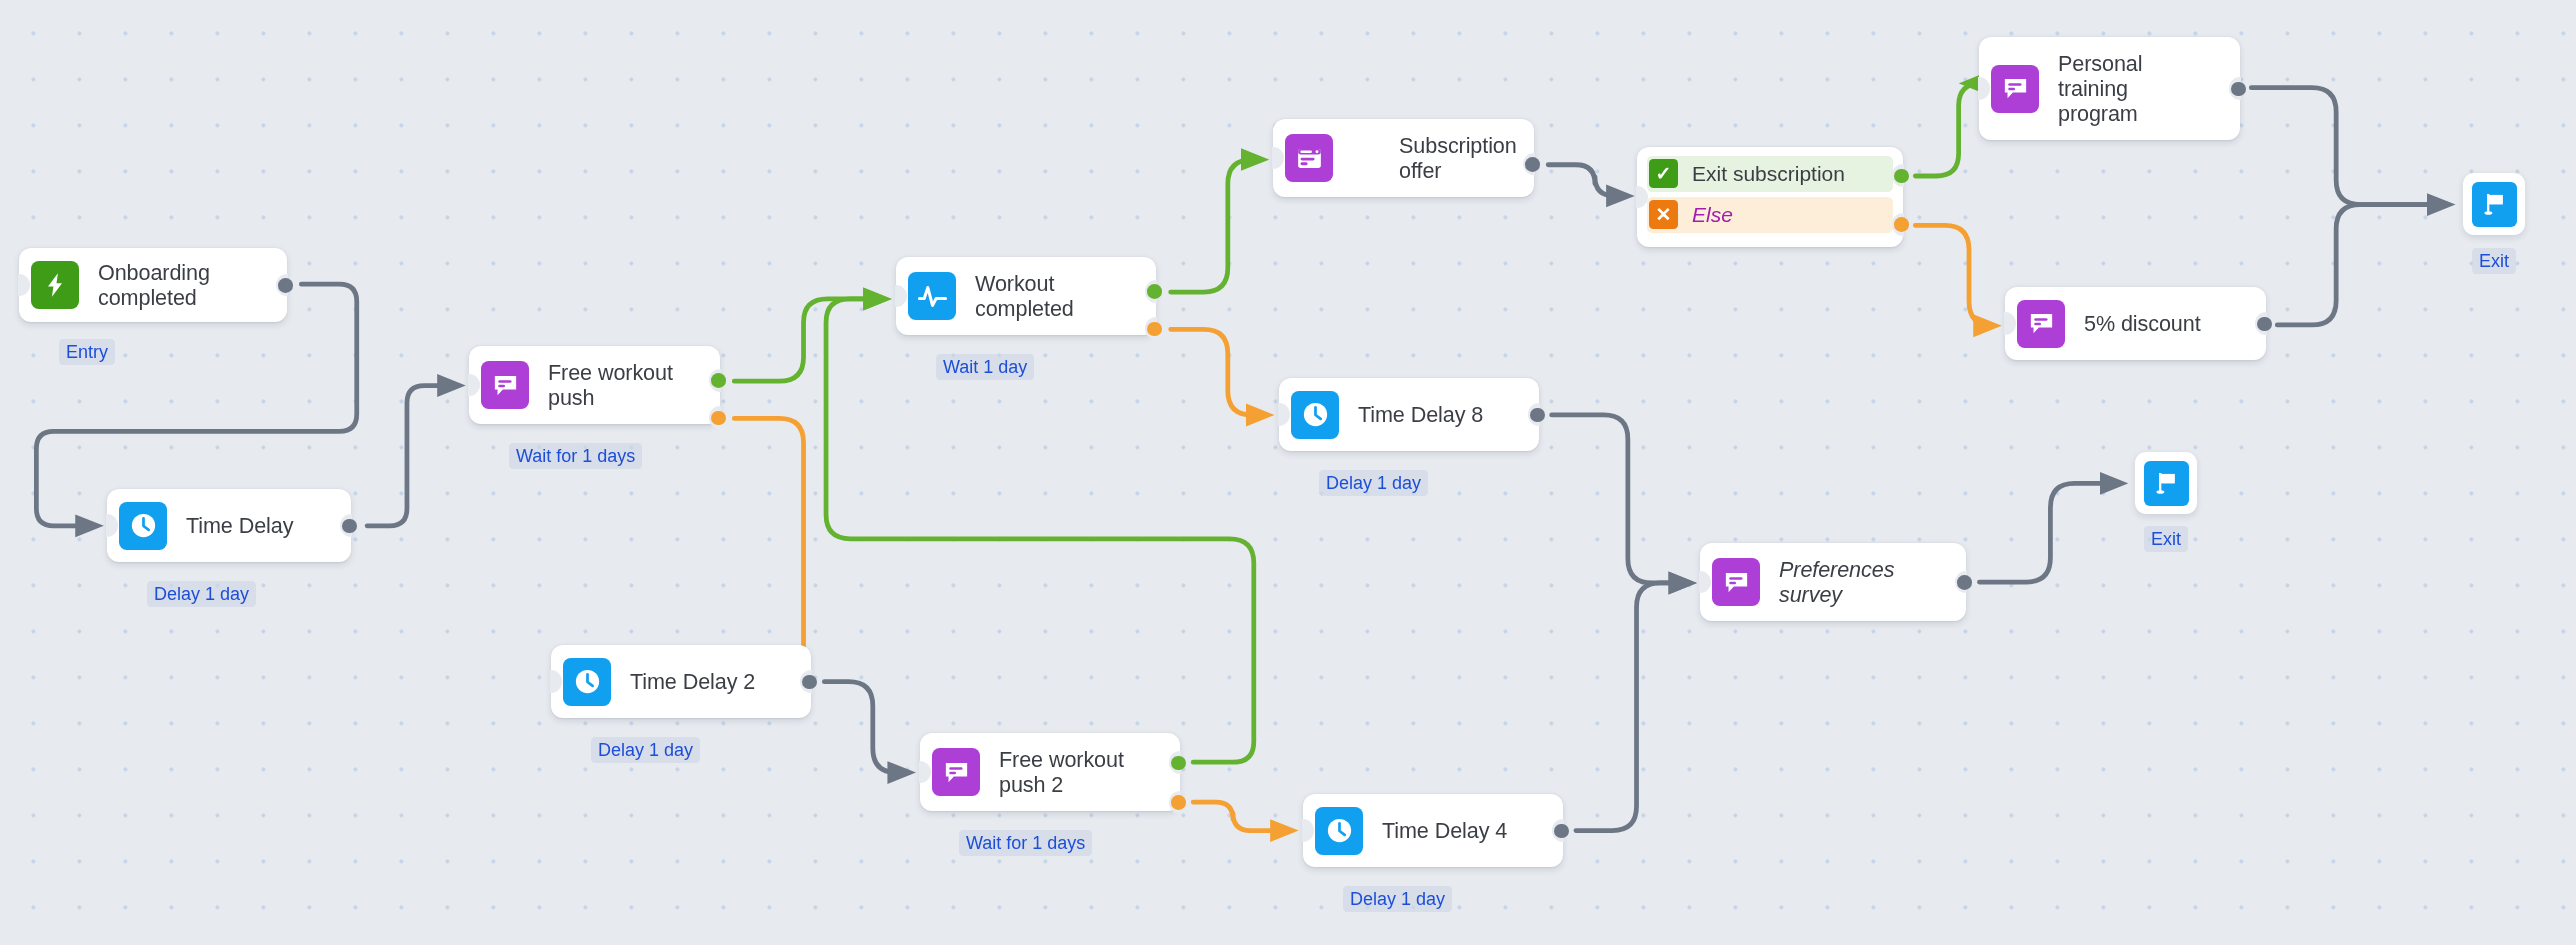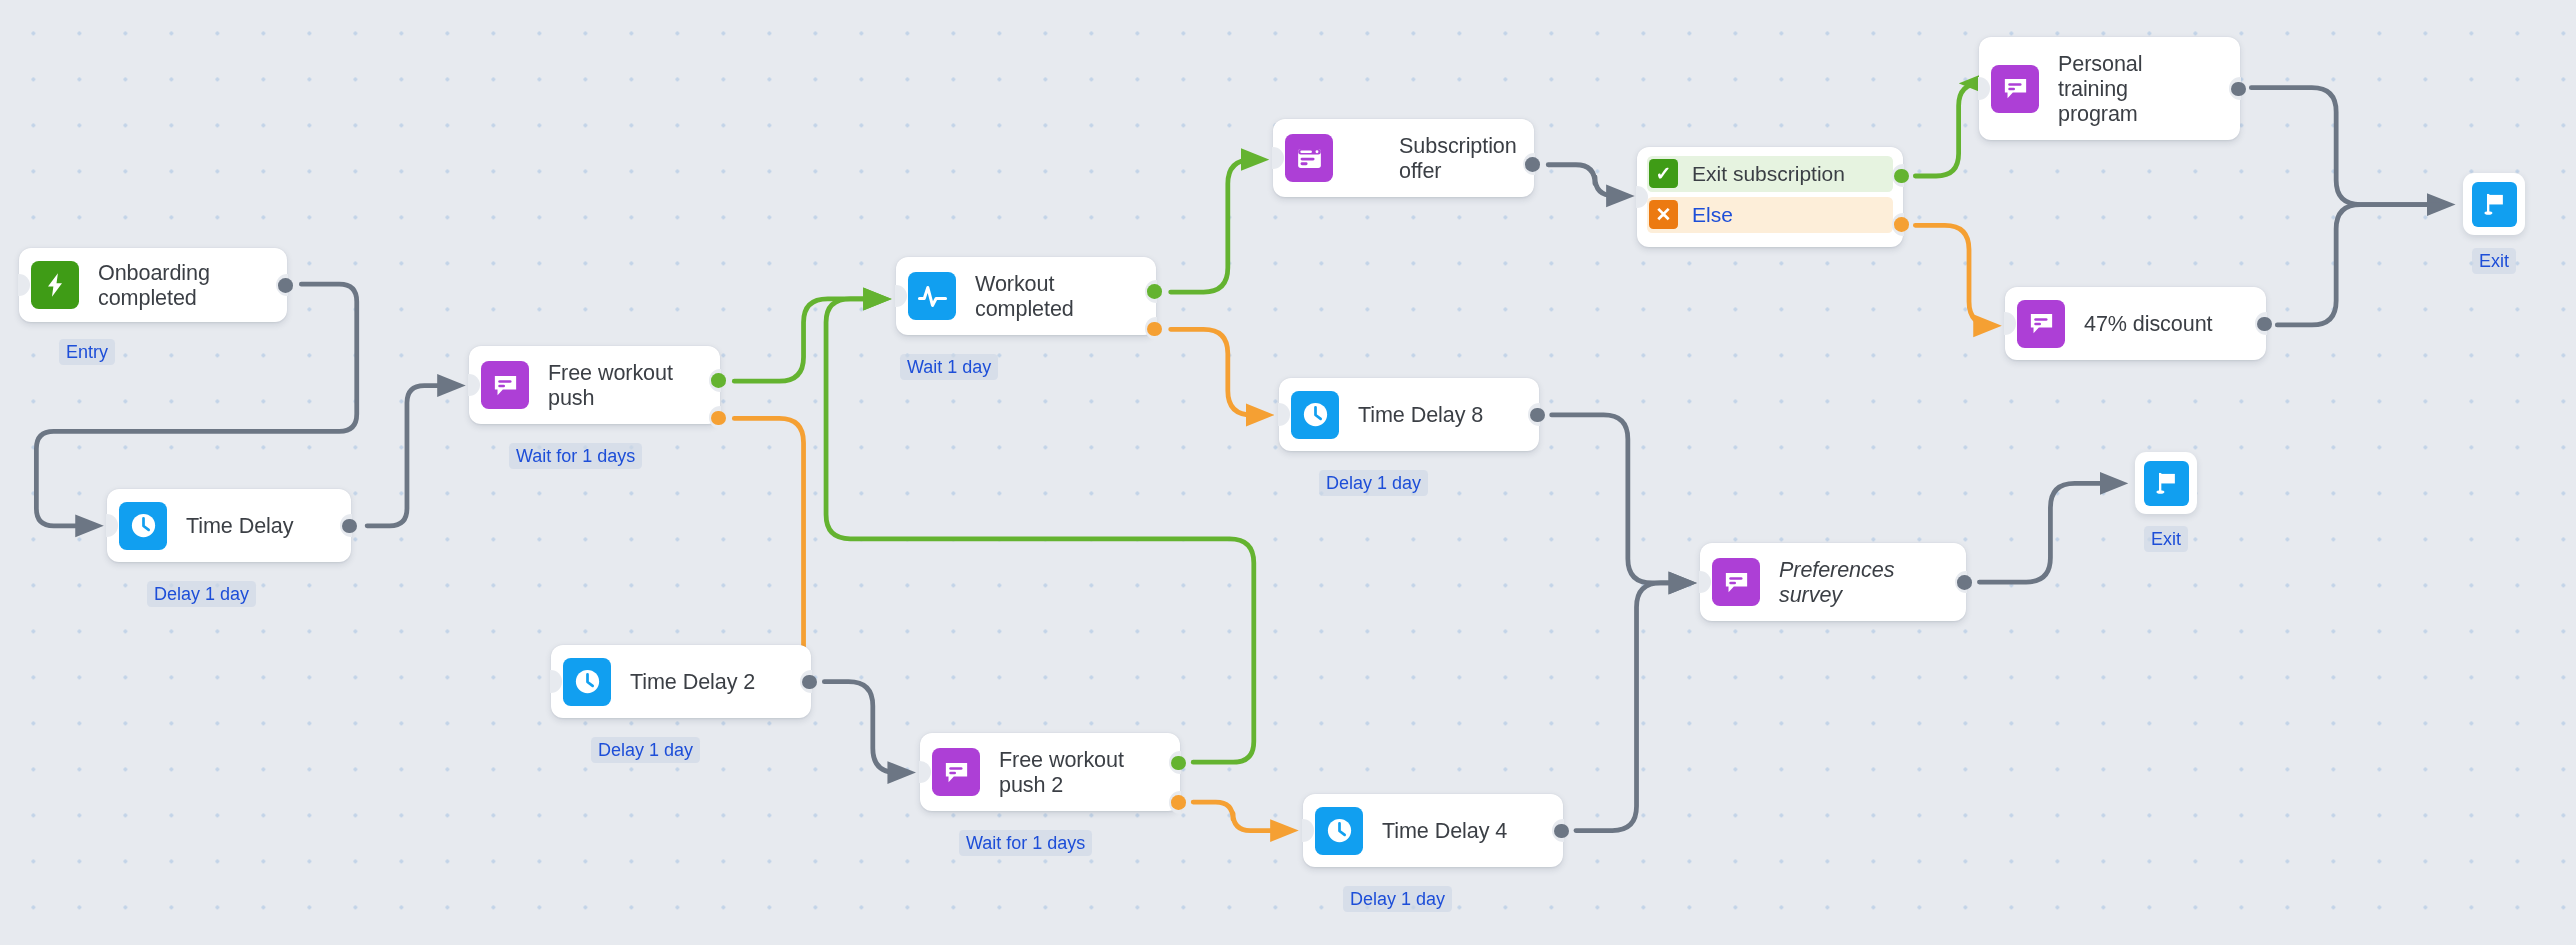--- a/index.html
+++ b/index.html
@@ -79,21 +79,21 @@
   .cond .row.yes{background:#e6f3e0;}
   .cond .row.no{background:#fdeed9;}
   .cond .badge{
     width:29px;height:29px;border-radius:4.3px;flex:0 0 auto;margin-left:1.7px;
     display:flex;align-items:center;justify-content:center;
     color:#fff;font-size:19px;font-weight:bold;line-height:1;
   }
   .cond .badge.ok{background:#3f9c16;}
   .cond .badge.x{background:#ec7a11;}
   .cond .lab{margin-left:14px;font-size:21px;color:#3b3f45;}
-  .cond .row.no .lab{color:#1d4ed8;}
+  .cond .row.no .lab{color:#a21caf;font-style:italic;}
 </style>
 </head>
 <body>
 
 <div id="canvas">
 
   <svg id="edges" viewBox="0 0 2975 1092" xmlns="http://www.w3.org/2000/svg">
     <defs>
       <marker id="ah-gray" viewBox="0 0 10 10" refX="7" refY="5" markerWidth="6" markerHeight="6" orient="auto-start-reverse">
         <path d="M 0 1 L 10 5 L 0 9 z" fill="#6c7684"></path>
@@ -195,21 +195,21 @@
           </svg>
         </div>
         <div class="ttl">Workout
 completed</div>
         <div class="notch l" style="top: calc(50% - 11.3px);"></div>
         <div class="notch r" style="top: calc(44% - 11.3px);"></div>
         <div class="port green" style="right: -6px; top: calc(44% - 7px);"></div>
         <div class="notch r" style="top: calc(92% - 11.3px);"></div>
         <div class="port orange" style="right: -6px; top: calc(92% - 7px);"></div>
       </div>
-      <div class="caption" style="left: 900px; top: 354px;">Wait 1 day</div>
+      <div class="caption" style="left: 936px; top: 354px;">Wait 1 day</div>
       <div class="node" style="left: 1273px; top: 119px; width: 261px; min-height: 78px; justify-content: space-between;">
         <div class="ico" style="background: rgb(173, 63, 214);">
           <svg width="29" height="29" viewBox="0 0 24 24">
             <rect x="2.6" y="4.2" width="18.8" height="15.6" rx="2.2" fill="white"></rect>
             <rect x="2.6" y="4.2" width="18.8" height="4.4" rx="2.2" fill="#ad3fd6"></rect>
             <rect x="4.4" y="5.4" width="9.6" height="2" rx="1" fill="white"></rect>
             <circle cx="18.2" cy="6.4" r="1.2" fill="white"></circle>
             <rect x="4.6" y="11.3" width="11.6" height="2.4" rx="1.2" fill="#ad3fd6"></rect>
             <rect x="4.6" y="15.1" width="5.8" height="2.4" rx="1.2" fill="#ad3fd6"></rect>
           </svg>
@@ -306,21 +306,21 @@
         <div class="port" style="right: -6px; top: calc(50% - 7px);"></div>
       </div>
       <div class="node" style="left: 2005px; top: 287px; width: 261px; min-height: 73px;">
         <div class="ico" style="background: rgb(173, 63, 214);">
           <svg width="29" height="29" viewBox="0 0 24 24">
             <path fill="white" d="M3.2 4.2 h17.6 v11.1 h-11 L5.4 20 v-4.7 H3.2z"></path>
             <rect x="6" y="7.6" width="11" height="2.2" rx="1.1" fill="#ad3fd6"></rect>
             <rect x="6" y="11.3" width="5.6" height="2.2" rx="1.1" fill="#ad3fd6"></rect>
           </svg>
         </div>
-        <div class="ttl">47% discount</div>
+        <div class="ttl">5% discount</div>
         <div class="notch l" style="top: calc(50% - 11.3px);"></div>
         <div class="notch r" style="top: calc(50% - 11.3px);"></div>
         <div class="port" style="right: -6px; top: calc(50% - 7px);"></div>
       </div>
     </div>
   <div id="cond-layer">
       <div class="cond" style="left: 1637px; top: 147px; width: 266px;">
         <div class="notch l" style="top: calc(50% - 11.3px);"></div>
         <div class="row yes">
           <div class="badge ok">✓</div>

